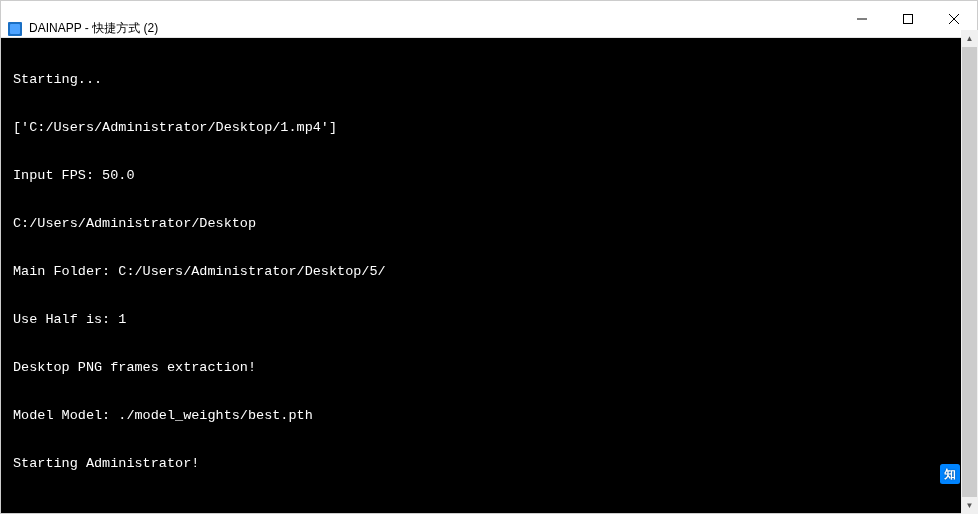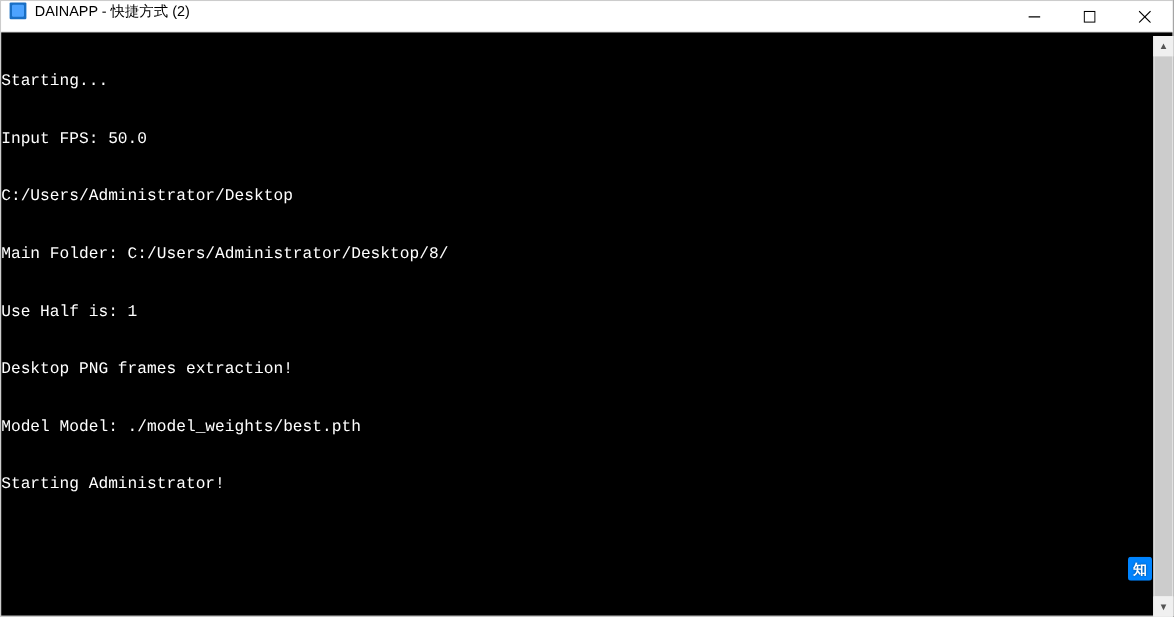--- a/index.html
+++ b/index.html
@@ -13,24 +13,24 @@
     }
     .window {
       width: 978px;
       height: 514px;
       background: #fff;
       border: 1px solid #ccc;
       display: flex;
       flex-direction: column;
     }
     .titlebar {
-      height: 26px;
+      height: 37px;
       background: #fff;
       display: flex;
-      align-items: flex-start;
+      align-items: flex-end;
       padding-left: 6px;
       border-bottom: 1px solid #e5e5e5;
     }
     .app-icon {
       width: 16px;
       height: 16px;
       margin-right: 6px;
       display: flex;
       align-items: center;
       justify-content: center;
@@ -54,21 +54,21 @@
       color: #000;
       font-size: 11px;
     }
     .console {
       flex: 1;
       background: #000;
       color: #fff;
       font-family: 'Courier New', 'Consolas', monospace;
       font-size: 13.5px;
       line-height: 16px;
-      padding: 2px 0 0 0;
+      padding: 2px 0 0 12px;
       overflow: hidden;
       position: relative;
       white-space: pre;
     }
     .console-line {
       display: block;
     }
     .scrollbar-track {
       position: absolute;
       right: 0;
@@ -144,23 +144,24 @@
       <div class="win-btn close">
         <svg width="10" height="10" viewBox="0 0 10 10">
             <line x1="0" y1="0" x2="10" y2="10" stroke="#000" stroke-width="1"></line>
             <line x1="10" y1="0" x2="0" y2="10" stroke="#000" stroke-width="1"></line>
           </svg>
       </div>
     </div>
   </div>
   <div class="console">
     <span class="console-line">Starting...</span>
+    <span class="console-line">['C:/Users/Administrator/Desktop/1.mp4']</span>
     <span class="console-line">Input FPS: 50.0</span>
     <span class="console-line">C:/Users/Administrator/Desktop</span>
-    <span class="console-line">Main Folder: C:/Users/Administrator/Desktop/8/</span>
+    <span class="console-line">Main Folder: C:/Users/Administrator/Desktop/5/</span>
     <span class="console-line">Use Half is: 1</span>
     <span class="console-line">Desktop PNG frames extraction!</span>
     <span class="console-line">Model Model: ./model_weights/best.pth</span>
     <span class="console-line">Starting Administrator!</span>
     
     
     
     
     
     

